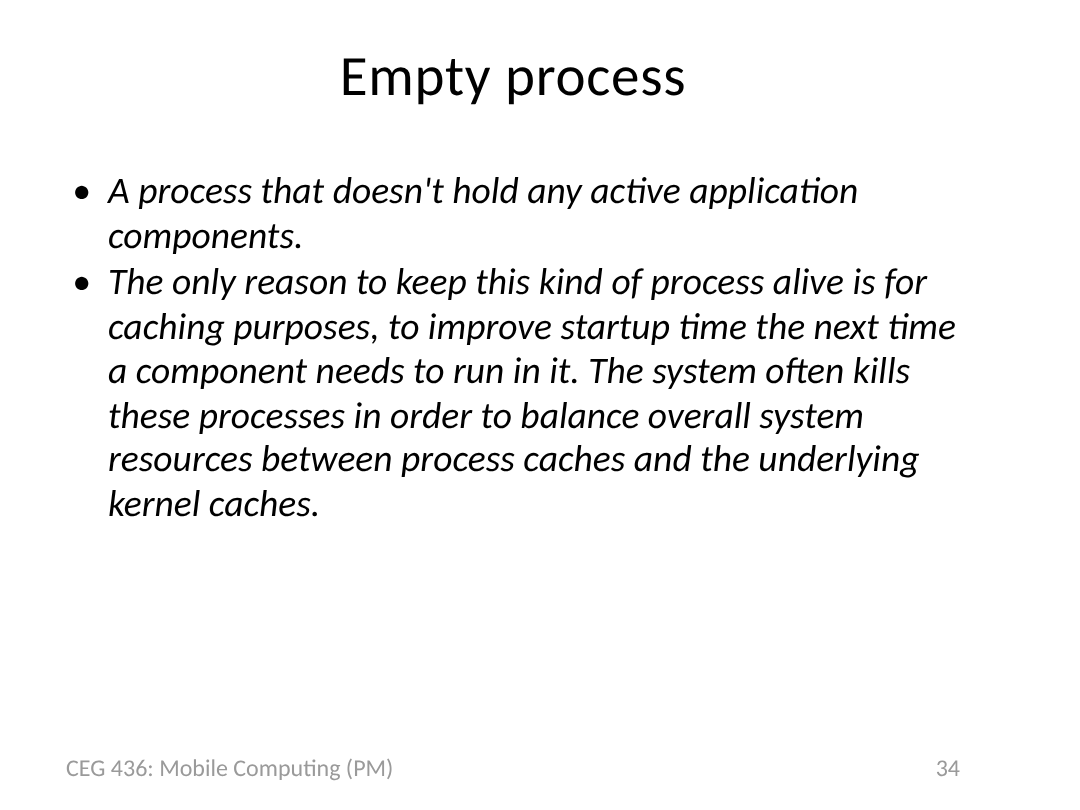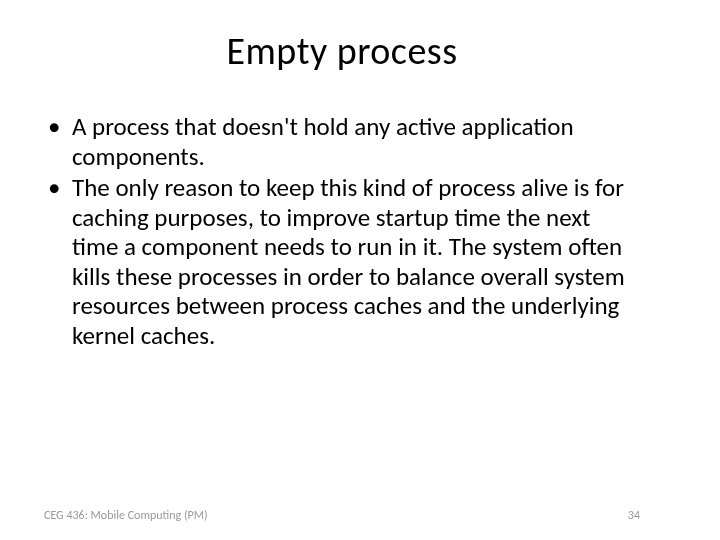--- a/index.html
+++ b/index.html
@@ -13,20 +13,21 @@
   .title {
     text-align: center;
     font-size: 38px;
     font-weight: 400;
     margin-bottom: 38px;
     letter-spacing: 0.5px;
   }
   .body {
     font-size: 25px;
     line-height: 1.18;
+    font-style: italic;
   }
   ul.bullets {
     list-style: none;
     padding-left: 0;
   }
   ul.bullets > li {
     position: relative;
     padding-left: 28px;
     margin-bottom: 2px;
   }
@@ -38,21 +39,21 @@
     font-size: 25px;
     line-height: 1.18;
   }
   .footer {
     position: absolute;
     bottom: 18px;
     left: 44px;
     right: 44px;
     display: flex;
     justify-content: space-between;
-    font-size: 12px;
+    font-size: 16px;
     color: #9a9a9a;
   }
 </style>
 </head>
 <body>
 
 <div class="slide">
   <h1 class="title">Empty process</h1>
 
   <div class="body">

